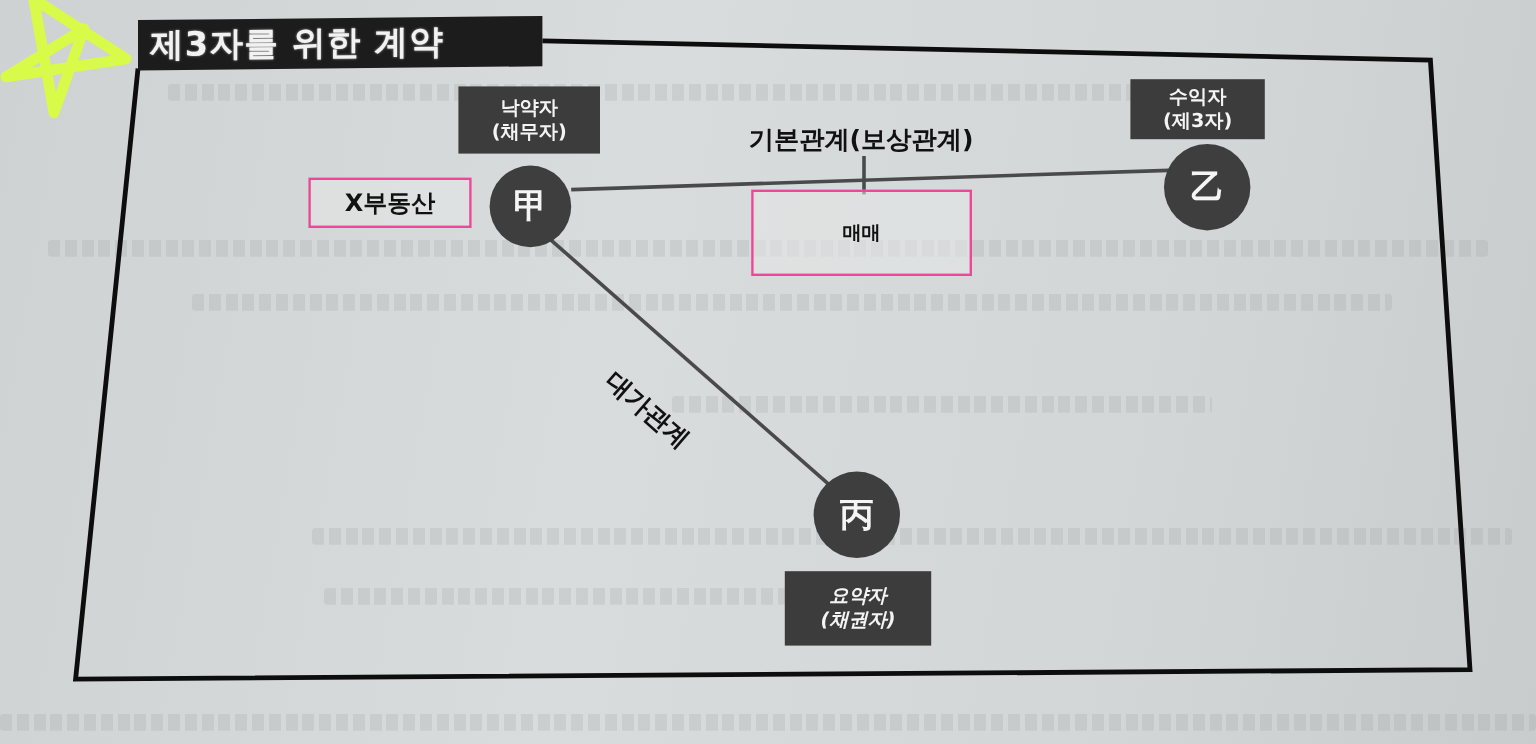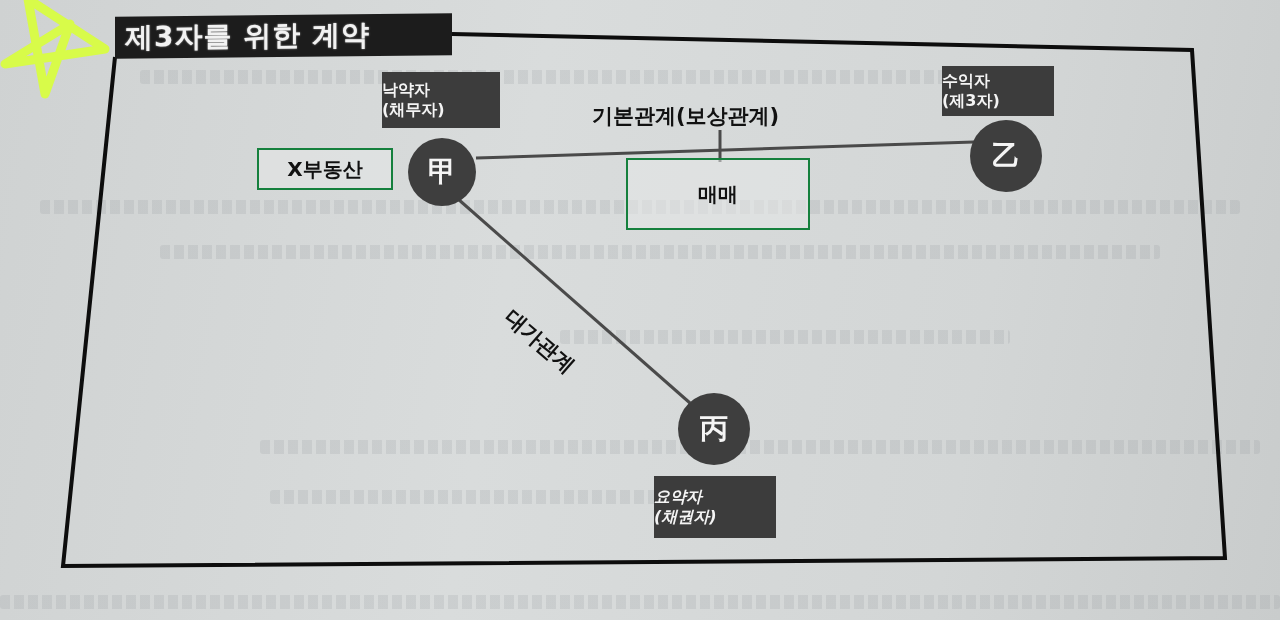--- a/index.html
+++ b/index.html
@@ -28,34 +28,34 @@
       background: #1c1c1c; transform: skewY(-0.6deg);
       display: flex; align-items: center; padding-left: 10px;
     }
     .title-text {
       color: #f2f2f2; font-weight: bold; font-size: 28px; letter-spacing: 1px;
       text-shadow: 0 0 2px #aaa;
     }
 
     .role-box {
       position: absolute; background: #3c3c3c; color: #f4f4f4;
-      font-weight: bold; text-align: left; line-height: 20px; font-size: 16px;
+      font-weight: bold; text-align: center; line-height: 20px; font-size: 16px;
       display: flex; flex-direction: column; justify-content: center;
     }
     .node {
       position: absolute; width: 68px; height: 68px; border-radius: 50%;
       background: #3e3e3e; color: #f5f5f5; display: flex; align-items: center;
       justify-content: center; font-size: 28px; font-weight: bold;
       font-family: "DejaVu Serif", serif;
     }
     .label {
       position: absolute; color: #111; font-weight: bold; white-space: nowrap;
     }
     .outline-box {
-      position: absolute; border: 2px solid #15803d; background: rgba(230,232,232,0.55);
+      position: absolute; border: 2px solid #ec4899; background: rgba(230,232,232,0.55);
       display: flex; flex-direction: column; align-items: center; justify-content: center;
       color: #111; font-weight: bold;
     }
   </style>
 </head>
 <body>
 
 <div class="page">
 
   <div class="bleed" style="top:70px; left:140px; width:900px;"></div>
@@ -107,21 +107,21 @@
     <span>乙</span>
   </div>
   <div class="node" style="left:678px; top:393px; width:72px; height:72px;">
     <span>丙</span>
   </div>
 
   <div class="outline-box" style="left:257px; top:148px; width:136px; height:42px; font-size:20px;">
     <span>X부동산</span>
   </div>
 
-  <div class="label" style="left:592px; top:102px; font-size:21px;text-align:center;">기본관계(보상관계)</div>
+  <div class="label" style="left:624px; top:102px; font-size:21px;text-align:center;">기본관계(보상관계)</div>
 
-  <div class="outline-box" style="left:626px; top:158px; width:184px; height:72px; font-size:20px; line-height:28px;">
+  <div class="outline-box" style="left:626px; top:158px; width:184px; height:72px; font-size:16px; line-height:28px;">
     <span>매매</span>
   </div>
 
   <div class="label" style="left:508px; top:300px; font-size:21px; transform: rotate(41deg); transform-origin: left center;">대가관계</div>
 
 </div>
 
 </body></html>

